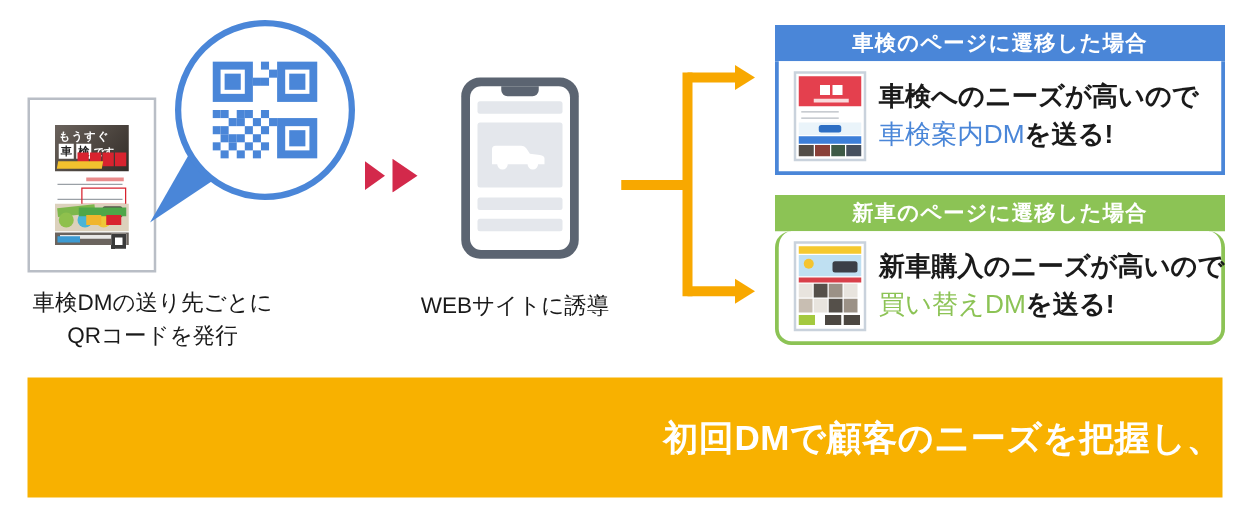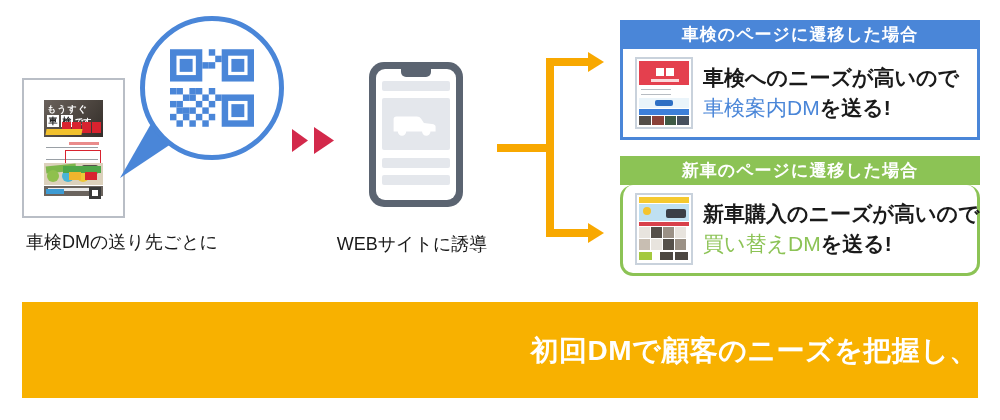--- a/index.html
+++ b/index.html
@@ -200,20 +200,21 @@
       <rect class="qr-mod" x="4" y="10" width="1" height="1"></rect>
       <rect class="qr-mod" x="6" y="10" width="1" height="1"></rect>
       <rect class="qr-mod" x="1" y="11" width="1" height="1"></rect>
       <rect class="qr-mod" x="3" y="11" width="1" height="1"></rect>
       <rect class="qr-mod" x="5" y="11" width="1" height="1"></rect>
     </svg>
   </div>
 
   <div class="caption caption-left">
     <div>車検DMの送り先ごとに</div>
+    <div>QRコードを発行</div>
   </div>
 
   <svg class="red-arrows" width="50" height="27" viewBox="0 0 50 27">
     <polygon class="red-tri" points="1,2 1,25 17,13.5"></polygon>
     <polygon class="red-tri" points="23,0 23,27 43,13.5"></polygon>
   </svg>
 
   <div class="phone">
     <div class="phone-screen">
       <div class="scr-bar"></div>

